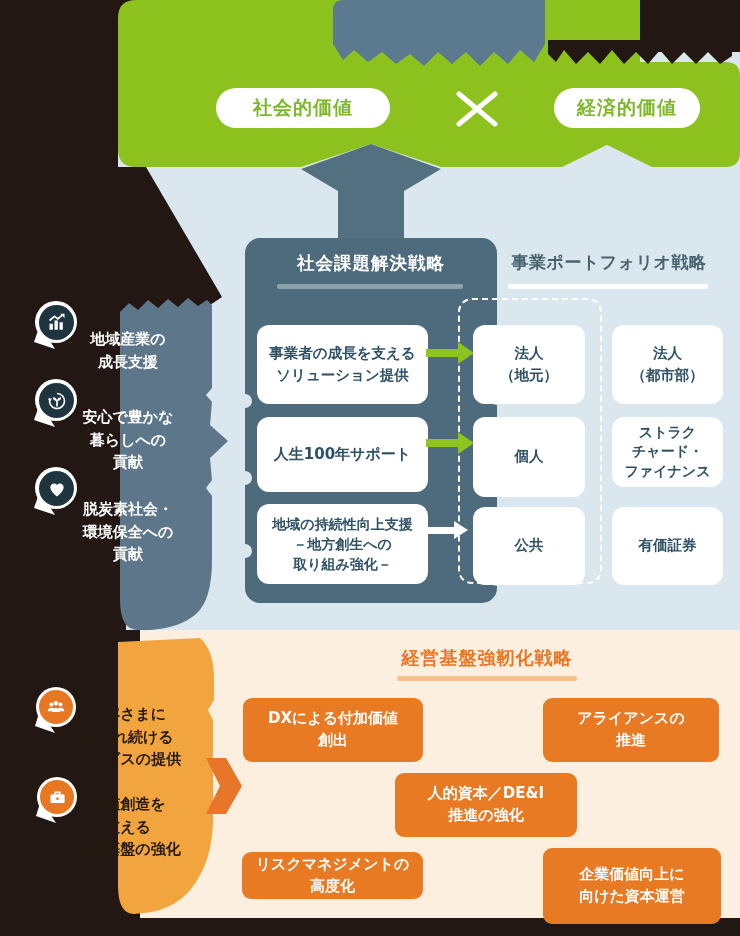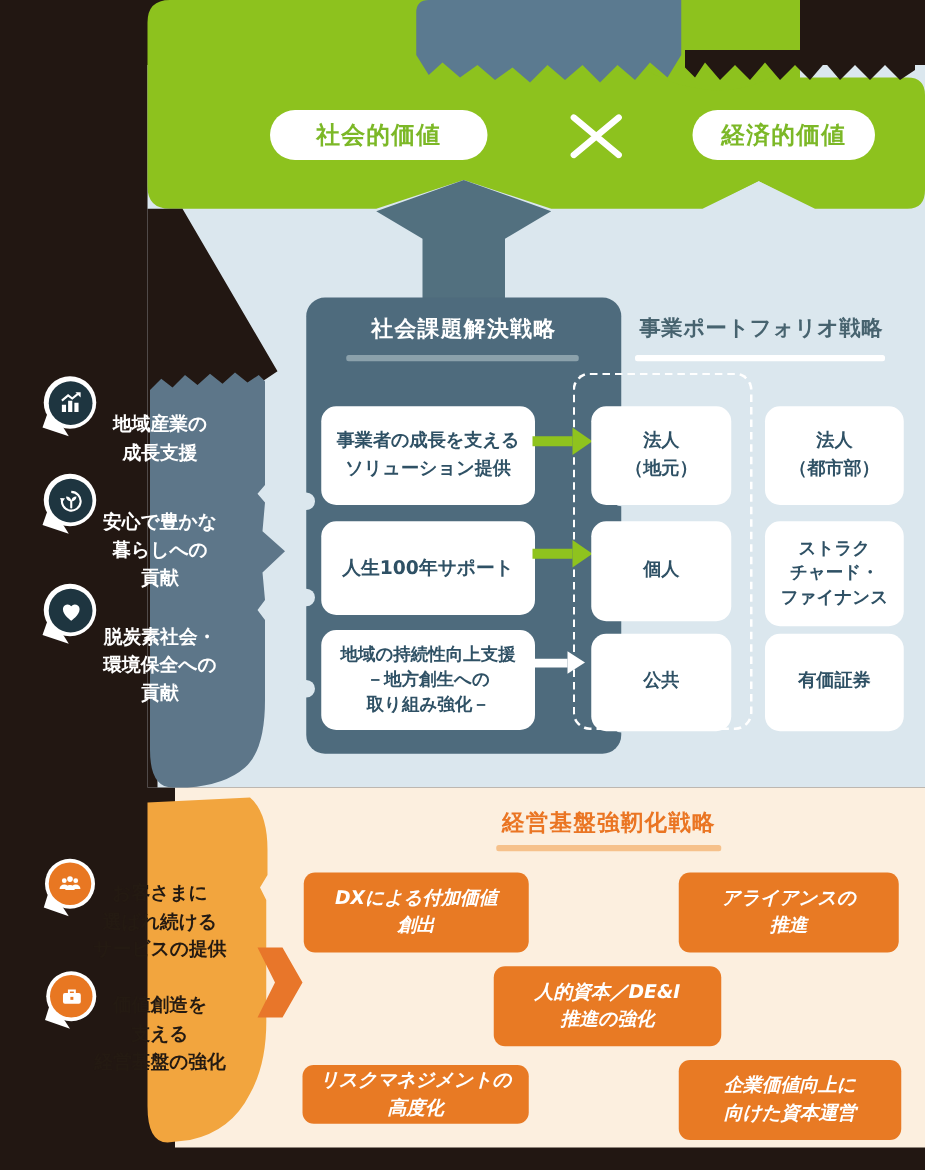--- a/index.html
+++ b/index.html
@@ -20,21 +20,21 @@
         display:flex;flex-direction:column;align-items:center;justify-content:center;text-align:center;margin-top:12px;}
   .wbox span{display:block;}
   .dashed-box{border:2px dashed #ffffff;border-radius:14px;}
   
   .shaft{position:absolute;}
   .head{position:absolute;width:0;height:0;}
   
   .mg-title{color:#ea7523;font-size:18px;text-align:center;letter-spacing:1px;}
   .mg-underline{background:#f6c18b;height:5px;border-radius:2px;}
   .obox{background:#e87a24;border-radius:9px;color:#fff;font-size:15px;line-height:1.45;
-        display:flex;flex-direction:column;align-items:center;justify-content:center;text-align:center;font-style:italic;}
+        display:flex;flex-direction:column;align-items:center;justify-content:center;text-align:center;}
   .obox span{display:block;}
   
   .blob-label{font-size:15px;line-height:1.5;text-align:center;}
   .blob-label span{display:block;}
   .slate-label{color:#ffffff;}
   .amber-label{color:#241a12;}
   
   .icon-circle{border-radius:50%;display:flex;align-items:center;justify-content:center;}
   .navy{background:#1e3540;width:35px;height:35px;}
   .orangec{background:#e87722;width:34px;height:34px;}
@@ -143,21 +143,21 @@
     <span>個人</span>
   </div>
   <div class="abs wbox" style="left:473px;top:495px;width:112px;height:78px;">
     <span>公共</span>
   </div>
 
   <div class="abs wbox" style="left:612px;top:313px;width:111px;height:79px;">
     <span>法人</span>
     <span>（都市部）</span>
   </div>
-  <div class="abs wbox" style="left:612px;top:405px;width:111px;height:84px;font-size:14px;line-height:1.4;">
+  <div class="abs wbox" style="left:612px;top:405px;width:111px;height:70px;font-size:14px;line-height:1.4;">
     <span>ストラク</span>
     <span>チャード・</span>
     <span>ファイナンス</span>
   </div>
   <div class="abs wbox" style="left:612px;top:495px;width:111px;height:78px;">
     <span>有価証券</span>
   </div>
 
   <div class="abs icon-circle navy" style="left:39px;top:305px;">
     <svg width="20" height="20" viewBox="0 0 24 24" fill="#fff">
@@ -209,21 +209,21 @@
     <span>推進</span>
   </div>
   <div class="abs obox" style="left:395px;top:773px;width:182px;height:64px;">
     <span>人的資本／DE&amp;I</span>
     <span>推進の強化</span>
   </div>
   <div class="abs obox" style="left:242px;top:852px;width:181px;height:47px;">
     <span>リスクマネジメントの</span>
     <span>高度化</span>
   </div>
-  <div class="abs obox" style="left:543px;top:848px;width:178px;height:64px;">
+  <div class="abs obox" style="left:543px;top:848px;width:178px;height:76px;">
     <span>企業価値向上に</span>
     <span>向けた資本運営</span>
   </div>
 
   <div class="abs icon-circle orangec" style="left:39px;top:690px;">
     <svg width="20" height="20" viewBox="0 0 24 24" fill="#fff">
       <circle cx="6.5" cy="9" r="2.3"></circle>
         <circle cx="12" cy="7.5" r="2.7"></circle>
         <circle cx="17.5" cy="9" r="2.3"></circle>
       <path d="M2 17c0-2.6 2-4.2 4.5-4.2S11 14.4 11 17z"></path>

